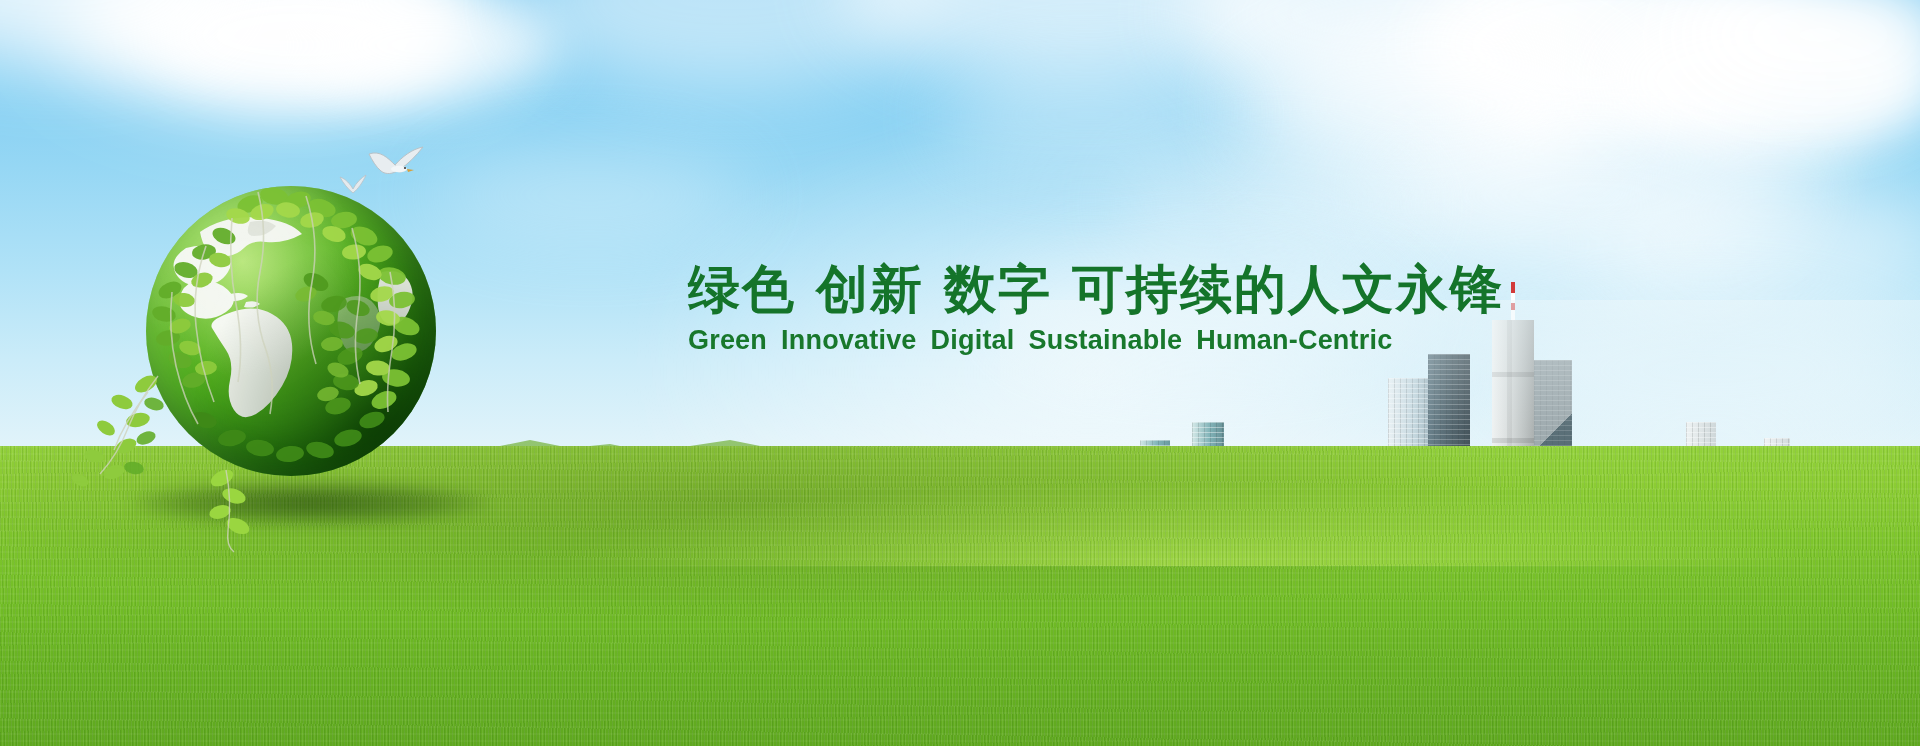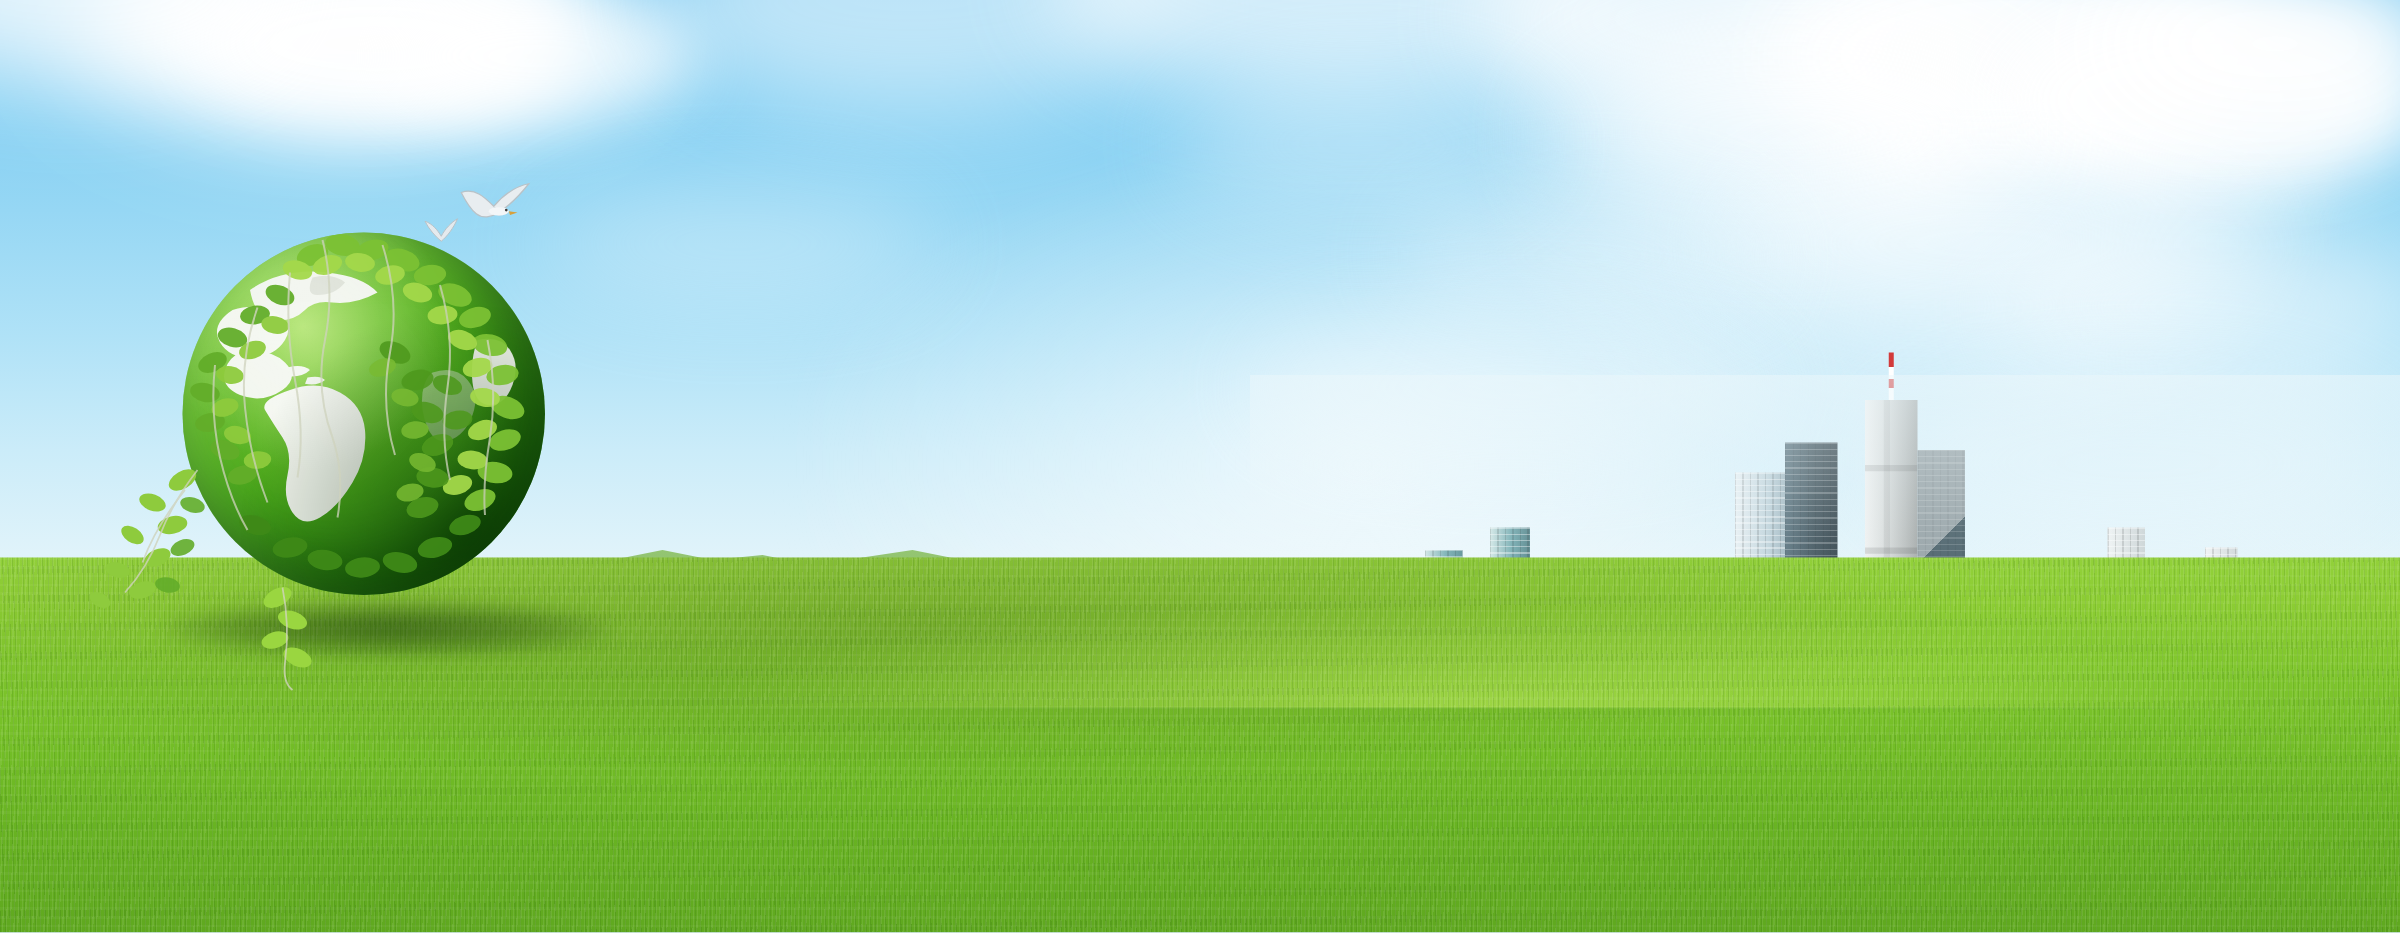--- a/index.html
+++ b/index.html
@@ -541,15 +541,21 @@
         <ellipse cx="20" cy="48" rx="11" ry="6.5" transform="rotate(-16 20 48)"></ellipse>
         <ellipse cx="38" cy="62" rx="12" ry="7" transform="rotate(24 38 62)"></ellipse>
       </g>
       <g stroke="#cfd3bd" stroke-width="1.4" fill="none" opacity=".8">
           <path d="M26 6 q6 30 2 60 q-2 16 6 22"></path>
         </g>
     </svg>
   </div>
 
   <div class="headline">
+    <div class="cn">
+      <span>绿色</span><span class="gap"></span><span>创新</span><span class="gap"></span><span>数字</span><span class="gap"></span><span>可持续的人文永锋</span>
+    </div>
+    <div class="en">
+      <span>Green</span><span class="gap"></span><span>Innovative</span><span class="gap"></span><span>Digital</span><span class="gap"></span><span>Sustainable</span><span class="gap"></span><span>Human-Centric</span>
+    </div>
   </div>
 
 </div>
 
 </body></html>

